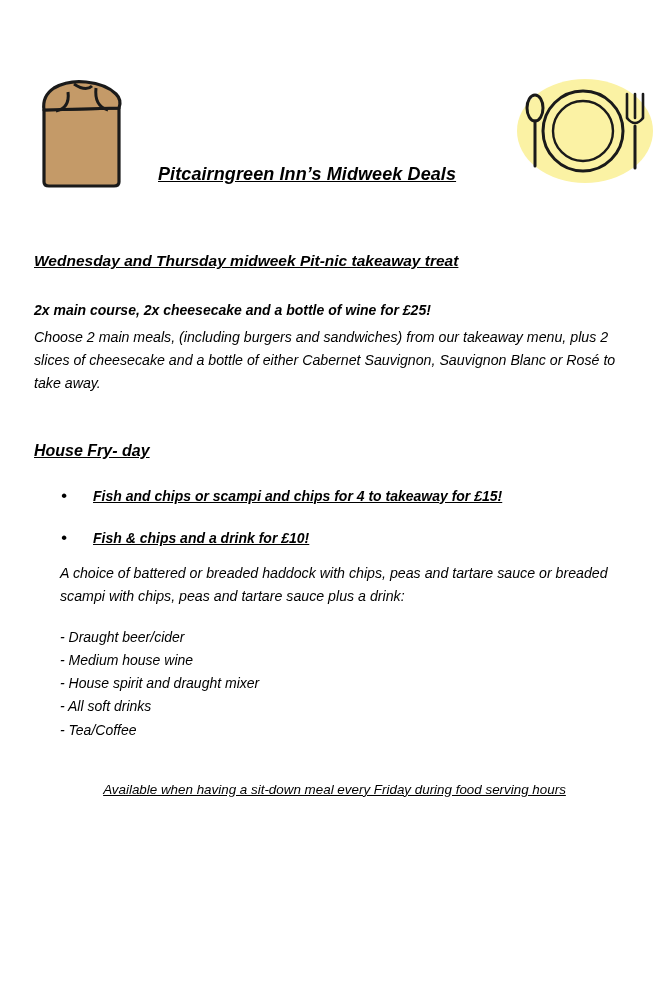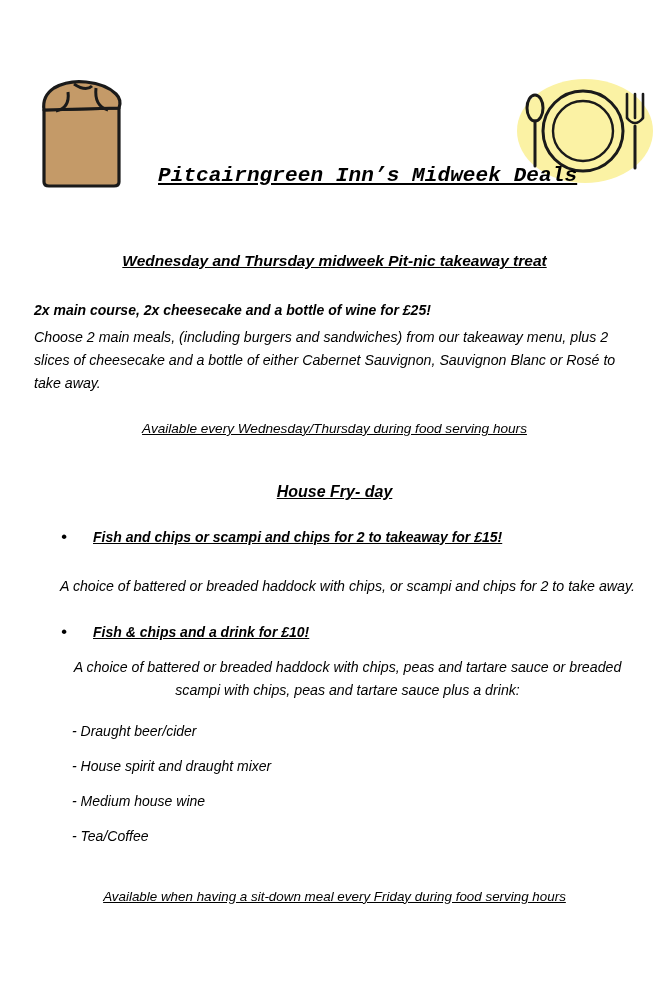--- a/index.html
+++ b/index.html
@@ -37,41 +37,39 @@
     position: absolute;
     left: 513px;
     top: 76px;
     width: 142px;
     height: 110px;
   }
   .doc-title {
     position: absolute;
     left: 158px;
     top: 164px;
-    font-size: 21px;
+    font-size: 18px;
     font-weight: bold;
     font-style: italic;
     text-decoration: underline;
     letter-spacing: 0.1px;
     white-space: nowrap;
-    font-family: Liberation Mono, monospace;
   }
 
   
   .content {
     position: absolute;
     top: 215px;
     left: 0;
     right: 0;
     padding: 0 34px 0 34px;
     box-sizing: border-box;
   }
 
   .h-section {
-    text-align: center;
     font-size: 15.5px;
     font-weight: bold;
     font-style: italic;
     text-decoration: underline;
     margin: 36px 0 0 0;
     line-height: 1.35;
   }
   .h-section.fish {
     font-size: 16px;
     margin-top: 45px;
@@ -128,29 +126,29 @@
     font-weight: normal;
   }
 
   .indented {
     margin-left: 26px;
     font-size: 14.2px;
     font-style: italic;
     line-height: 1.62;
   }
   .gap-lg { margin-top: 30px; }
-  .gap-md { margin-top: 16px; text-align: center; }
+  .gap-md { margin-top: 16px; }
 
   .drink-list {
     margin: 18px 0 0 26px;
     font-size: 14px;
     font-style: italic;
     line-height: 1.52;
   }
-  .drink-list div { margin: 12px; padding: 1px 0; }
+  .drink-list div { margin: 0; padding: 1px 0; }
 </style>
 </head>
 <body>
 
 <div class="page">
 
   <div class="header">
 
     <span class="bag-icon">
       <svg viewBox="0 0 96 110" width="96" height="110" xmlns="http://www.w3.org/2000/svg">
@@ -183,37 +181,36 @@
   </div>
 
   <div class="content">
 
     <div class="h-section">Wednesday and Thursday midweek Pit-nic takeaway treat</div>
 
     <div class="bold-line">2x main course, 2x cheesecake and a bottle of wine for £25!</div>
 
     <div class="para">Choose 2 main meals, (including burgers and sandwiches) from our takeaway menu, plus 2 slices of cheesecake and a bottle of either Cabernet Sauvignon, Sauvignon Blanc or Rosé to take away.</div>
 
-    <div class="center-italic-ul">Available every Wednesday/Thursday during food serving hours</div>
 
     <div class="h-section fish">House Fry- day</div>
 
     <ul class="bullets">
-      <li class="bullet-item">Fish and chips or scampi and chips for 2 to takeaway for £15!</li>
+      <li class="bullet-item">Fish and chips or scampi and chips for 4 to takeaway for £15!</li>
     </ul>
-    <div class="indented gap-lg">A choice of battered or breaded haddock with chips, or scampi and chips for 2 to take away.</div>
 
     <ul class="bullets">
       <li class="bullet-item">Fish &amp; chips and a drink for £10!</li>
     </ul>
     <div class="indented gap-md">A choice of battered or breaded haddock with chips, peas and tartare sauce or breaded scampi with chips, peas and tartare sauce plus a drink:</div>
 
     <div class="drink-list">
       <div>- Draught beer/cider</div>
+      <div>- Medium house wine</div>
       <div>- House spirit and draught mixer</div>
-      <div>- Medium house wine</div>
+      <div>- All soft drinks</div>
       <div>- Tea/Coffee</div>
     </div>
 
     <div class="center-italic-ul footer">Available when having a sit-down meal every Friday during food serving hours</div>
 
   </div>
 </div>
 
 </body></html>

